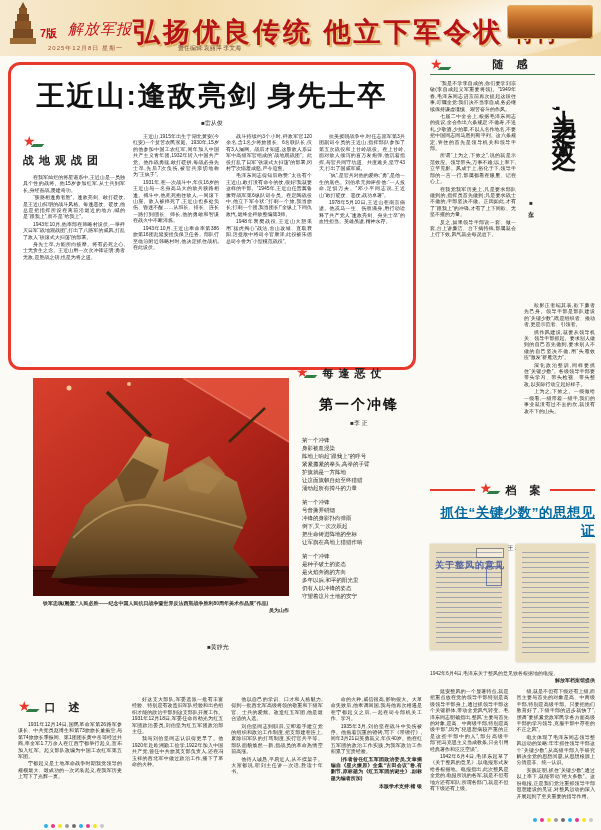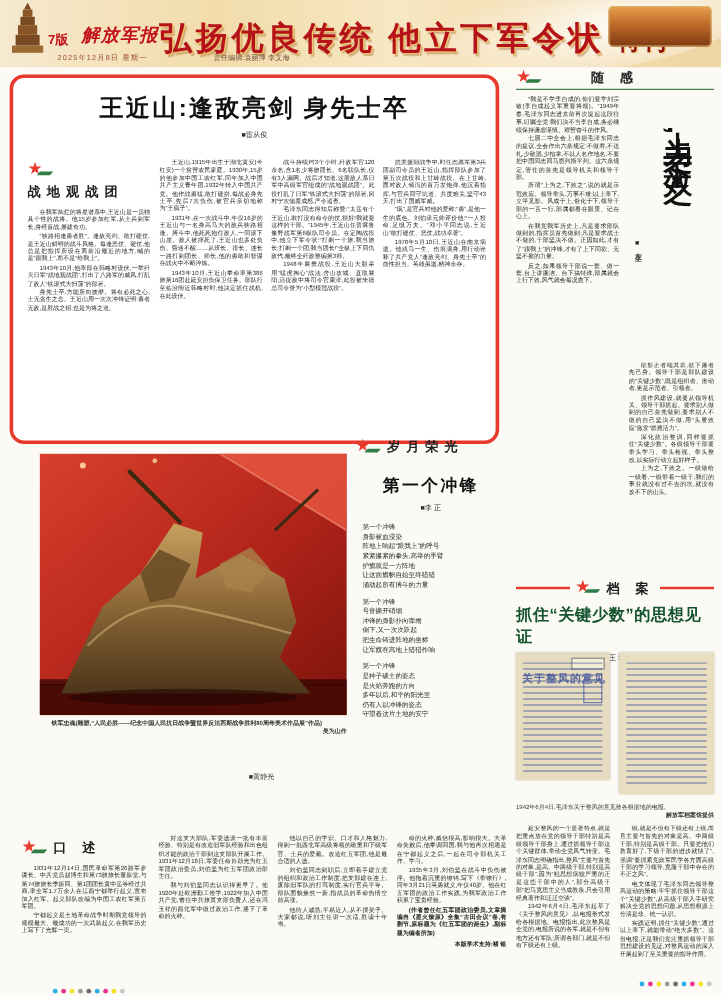--- a/index.html
+++ b/index.html
@@ -6,21 +6,21 @@
   .page{position:relative;width:601px;height:830px;background:#fcfaf4;overflow:hidden;
         font-family:"Liberation Sans","DejaVu Sans",sans-serif;color:#1c1c1c;}
   
   .masthead{position:absolute;left:0;top:0;width:601px;height:56px;
     background:linear-gradient(90deg,#f6e9cf 0%,#f2dcab 30%,#f7e7c4 55%,#f3ddb0 75%,#efd5a2 100%);}
   .swoosh{position:absolute;right:-40px;top:-30px;width:300px;height:90px;border-radius:50%;
     background:radial-gradient(ellipse at 60% 60%,rgba(255,255,255,.95),rgba(255,255,255,0) 65%);
     transform:rotate(-8deg);}
   .pagoda{position:absolute;left:8px;top:2px;}
   .edition{position:absolute;left:40px;top:26px;font-size:11px;font-weight:bold;color:#c3121a;}
-  .papername{position:absolute;left:68px;top:20px;font-size:15px;font-weight:bold;font-style:italic;
+  .papername{position:absolute;left:68px;top:20px;font-size:15px;font-weight:normal;font-style:italic;
     color:#c3121a;font-family:"DejaVu Serif","Liberation Serif",serif;letter-spacing:1px;}
   .banner-title{position:absolute;left:133px;top:14px;font-size:27px;font-weight:bold;color:#b5121a;
     letter-spacing:3px;text-shadow:1px 1px 0 #f0c46e,2px 2px 1px rgba(140,70,0,.35);white-space:nowrap;}
   .banner-suffix{font-size:20px;color:#8f0f0f;letter-spacing:1px;text-shadow:1px 1px 0 #f0c46e;}
   .deco-img{position:absolute;right:8px;top:5px;width:86px;height:34px;border-radius:4px;
     background:linear-gradient(180deg,#e9a14e 0%,#c06a2a 45%,#7d3a12 100%);box-shadow:0 0 0 1px #d8b06a inset;}
   .dateline{position:absolute;left:48px;top:44px;font-size:6px;color:#9a4b32;letter-spacing:1px;}
   .editors{position:absolute;left:178px;top:44px;font-size:6px;color:#6d4a3a;}
   
   .sec-logo{position:relative;display:inline-block;width:22px;height:14px;vertical-align:middle;}
@@ -30,21 +30,21 @@
   .sec-label{display:inline-block;font-size:11px;font-weight:bold;letter-spacing:5px;color:#222;vertical-align:middle;}
   p.tiny{font-size:5px;line-height:6.4px;margin:0 0 1px 0;text-indent:2em;text-align:justify;color:#262626;}
   p.tiny.bold{font-weight:bold;}
   .colwrap{display:flex;overflow:hidden;}
   .col{flex:1;overflow:hidden;}
   .dots{position:absolute;display:flex;gap:3px;}
   .dots .dot{width:4px;height:4px;border-radius:50%;display:inline-block;}
   
   .feature{position:absolute;left:8px;top:62px;width:408px;height:308px;border:3px solid #e8392d;
     border-radius:12px;background:#fff;box-sizing:border-box;}
-  .feature h1{margin:12px 6px 0 6px;text-align:center;font-size:20px;letter-spacing:2px;color:#111;}
+  .feature h1{margin:12px 6px 0 6px;text-align:center;font-size:28px;letter-spacing:2px;color:#111;}
   .feature .byline{text-align:center;font-size:6px;color:#333;margin-top:4px;}
   .feature .sidebar{position:absolute;left:12px;top:68px;width:102px;bottom:8px;overflow:hidden;}
   .feature .sidebar .hdr{margin-bottom:5px;}
   .feature .cols{position:absolute;left:122px;right:8px;top:68px;bottom:8px;gap:7px;}
   
   .photo{position:absolute;left:33px;top:378px;width:256px;height:218px;}
   .caption{position:absolute;left:43px;top:600px;width:246px;font-size:5px;line-height:7px;color:#333;}
   .caption .cap-main{font-weight:bold;}
   .caption .cap-credit{display:block;text-align:right;font-weight:bold;}
   
@@ -61,21 +61,21 @@
   .suigan .c1{position:absolute;left:0;top:24px;width:86px;bottom:0;overflow:hidden;}
   .suigan .vblock{position:absolute;left:108px;top:34px;width:52px;height:205px;}
   .v-title{writing-mode:vertical-rl;font-size:24px;font-weight:bold;letter-spacing:5px;color:#111;
     height:205px;margin:0 auto;}
   .v-author{position:absolute;left:-12px;top:110px;writing-mode:vertical-rl;font-size:6px;color:#333;}
   .suigan .c2{position:absolute;left:94px;top:246px;right:0;bottom:0;overflow:hidden;}
   
   .dangan{position:absolute;left:430px;top:482px;width:165px;height:340px;}
   .dangan .hdr{display:flex;align-items:center;gap:4px;height:16px;}
   .dangan .hdr .rline{flex:1;height:1.5px;background:#e8392d;}
-  .dangan h2{margin:6px 0 0 0;text-align:left;font-size:13.5px;letter-spacing:0.5px;color:#14532d;}
+  .dangan h2{margin:6px 0 0 0;text-align:right;font-size:13.5px;letter-spacing:0.5px;color:#0369a1;text-decoration:underline;}
   .dangan .byline{text-align:center;font-size:6px;color:#333;margin-top:4px;}
   .docs{position:absolute;left:0;top:62px;width:100%;height:120px;display:flex;gap:8px;}
   .doc{background:#e7dcbf;position:relative;overflow:hidden;box-shadow:0 0 2px rgba(0,0,0,.25);}
   .doc .lines{position:absolute;inset:8px 6px 6px 6px;
     background:repeating-linear-gradient(180deg,rgba(90,110,160,.5) 0 1px,transparent 1px 5px);}
   .doc1{width:78px;height:106px;}
   .doc2{width:80px;height:118px;background:#e9debf;}
   .doc .stamp{position:absolute;right:6px;top:22px;width:14px;height:18px;border:1.5px solid #3f54a0;opacity:.7;}
   .doc .taglabel{position:absolute;right:4px;top:4px;width:26px;height:8px;background:#f4ecd6;border:.5px solid #888;}
   .doc .bigchars{position:absolute;left:5px;top:16px;font-size:9px;font-weight:bold;color:#41539b;
@@ -186,21 +186,21 @@
     </svg>
   </div>
   <div class="caption">
     <span class="cap-main">铁军忠魂(雕塑,“人民必胜——纪念中国人民抗日战争暨世界反法西斯战争胜利80周年美术作品展”作品)</span>
     <span class="cap-credit">吴为山作</span>
   </div>
 
   <div class="suiyue">
     <div class="hdr">
       <span class="sec-logo"><span class="star">★</span><span class="zswoosh"></span></span>
-      <span class="sec-label">岁月荣光</span>
+      <span class="sec-label">每逢恶仗</span>
     </div>
     <div class="poem-title">第一个冲锋</div>
     <div class="poem-author">■李 正</div>
     <div>
         <div class="poem-line">第一个冲锋</div>
         <div class="poem-line">身影被血浸染</div>
         <div class="poem-line">阵地上响起“跟我上”的呼号</div>
         <div class="poem-line">紧紧攥紧的拳头,高举的手臂</div>
         <div class="poem-line">护旗就是一方阵地</div>
         <div class="poem-line">让这面旗帜自始至终猎猎</div>

